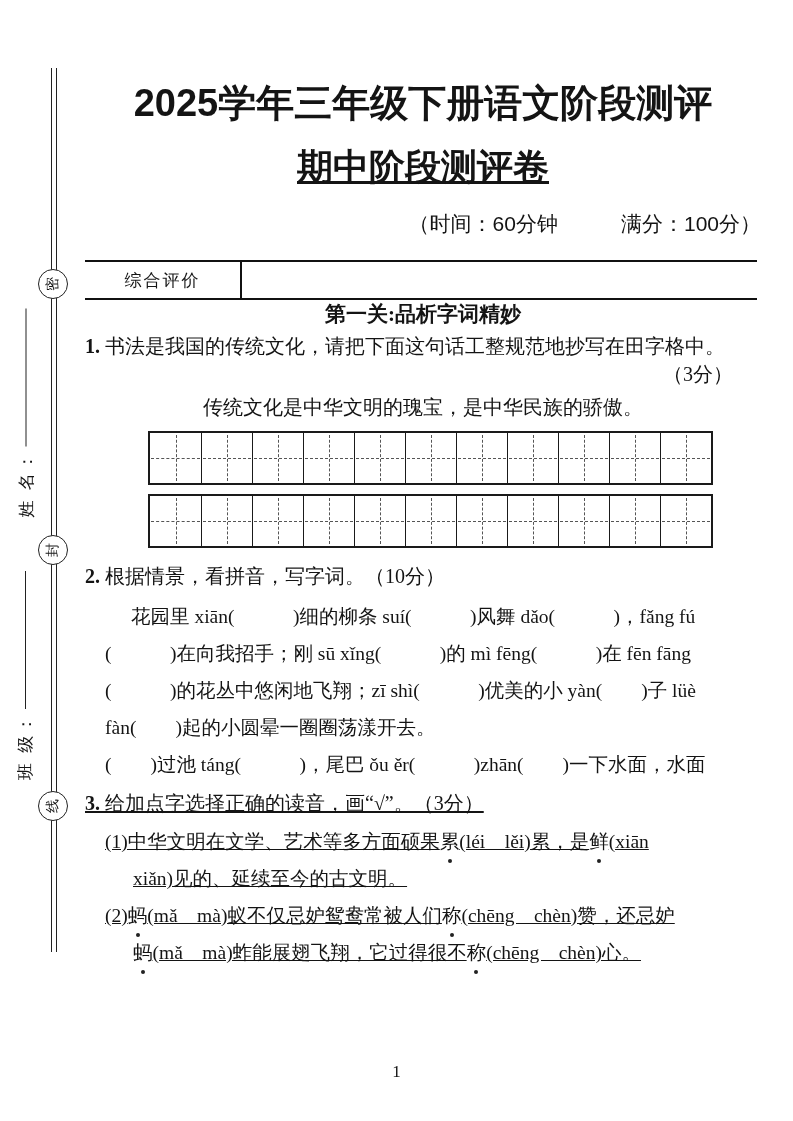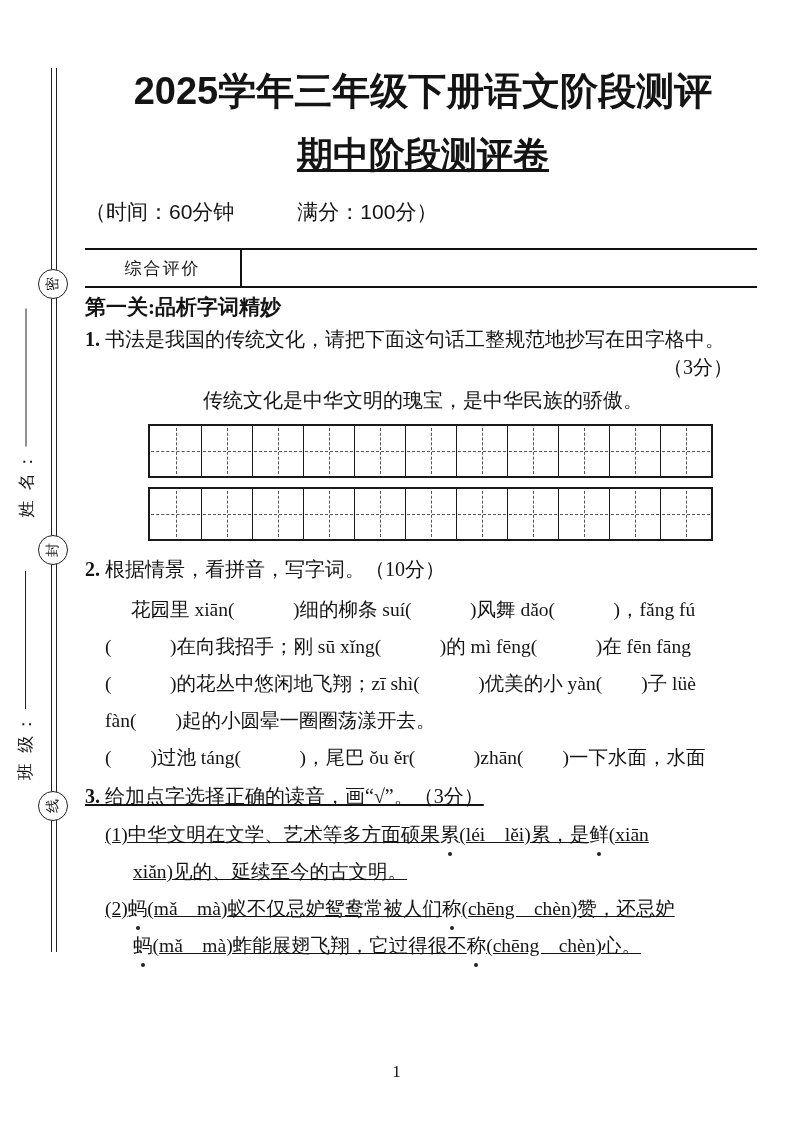--- a/index.html
+++ b/index.html
@@ -18,41 +18,41 @@
   .stamp span { display:block; transform:rotate(-90deg); }
   .stamp.s1 { top:269px; } .stamp.s2 { top:535px; } .stamp.s3 { top:791px; }
   .margin-label { position:absolute; height:30px; display:flex; align-items:center;
     transform:rotate(-90deg); white-space:nowrap; font-size:17px; letter-spacing:3px; }
   .margin-label .write-line { display:inline-block; width:138px;
     border-bottom:1.2px solid #222; vertical-align:5px; margin-left:4px; }
   .label-name  { left:-82px; top:395px; width:215px; }
   .label-class { left:-86px; top:654px; width:222px; }
 
   
-  .content { position:absolute; left:85px; top:0; width:676px; }
+  .content { position:absolute; left:85px; top:12px; width:676px; }
 
   .title { margin:66px 0 0; text-align:center; font-size:38px; font-weight:bold;
     font-family:"Liberation Sans","DejaVu Sans",sans-serif; }
   .subtitle { margin-top:14px; text-align:center; font-size:36px; font-weight:bold;
     font-family:"Liberation Sans","DejaVu Sans",sans-serif;text-decoration:underline; }
-  .meta { margin-top:18px; text-align:left; font-size:21px;
+  .meta { margin-top:18px; text-align:right; font-size:21px;
     font-family:"Liberation Sans","DejaVu Sans",sans-serif; }
 
   .eval-box { margin-top:22px; height:36px; width:672px; position:relative;
     border-top:2.5px solid #111; border-bottom:2.5px solid #111;
     display:flex; align-items:center; }
   .eval-label { width:155px; text-align:center; font-size:17px; letter-spacing:2px;
     font-family:"Liberation Sans","DejaVu Sans",sans-serif; }
   .eval-divider { position:absolute; left:155px; top:0; bottom:0; width:1.5px; background:#111; }
 
   .intro { margin-top:13px; font-size:20.5px; line-height:37px; }
   .intro-line { white-space:nowrap; }
   .intro-line.first { text-indent:2em; }
 
-  .section-heading { margin-top:5px; text-align:left; font-size:21px; font-weight:bold; }
+  .section-heading { text-align:center; font-size:21px; font-weight:bold; }
 
   .q-header { margin-top:4px; font-size:20px; line-height:28px; white-space:nowrap; }
   .q-num { font-weight:bold; }
   .q1-score { margin-top:0; padding-right:28px; text-align:right; font-size:20px; line-height:28px; }
   .q1-sentence { margin-top:5px; text-align:center; font-size:20px; line-height:28px; }
 
   .tz-grid { margin-top:10px; margin-left:63px; }
   .tz-row { display:flex; border:2px solid #1a1a1a; width:561px; }
   .tz-row + .tz-row { margin-top:9px; }
   .tz-cell { width:51px; height:50px; position:relative; border-left:1.5px solid #1a1a1a;

